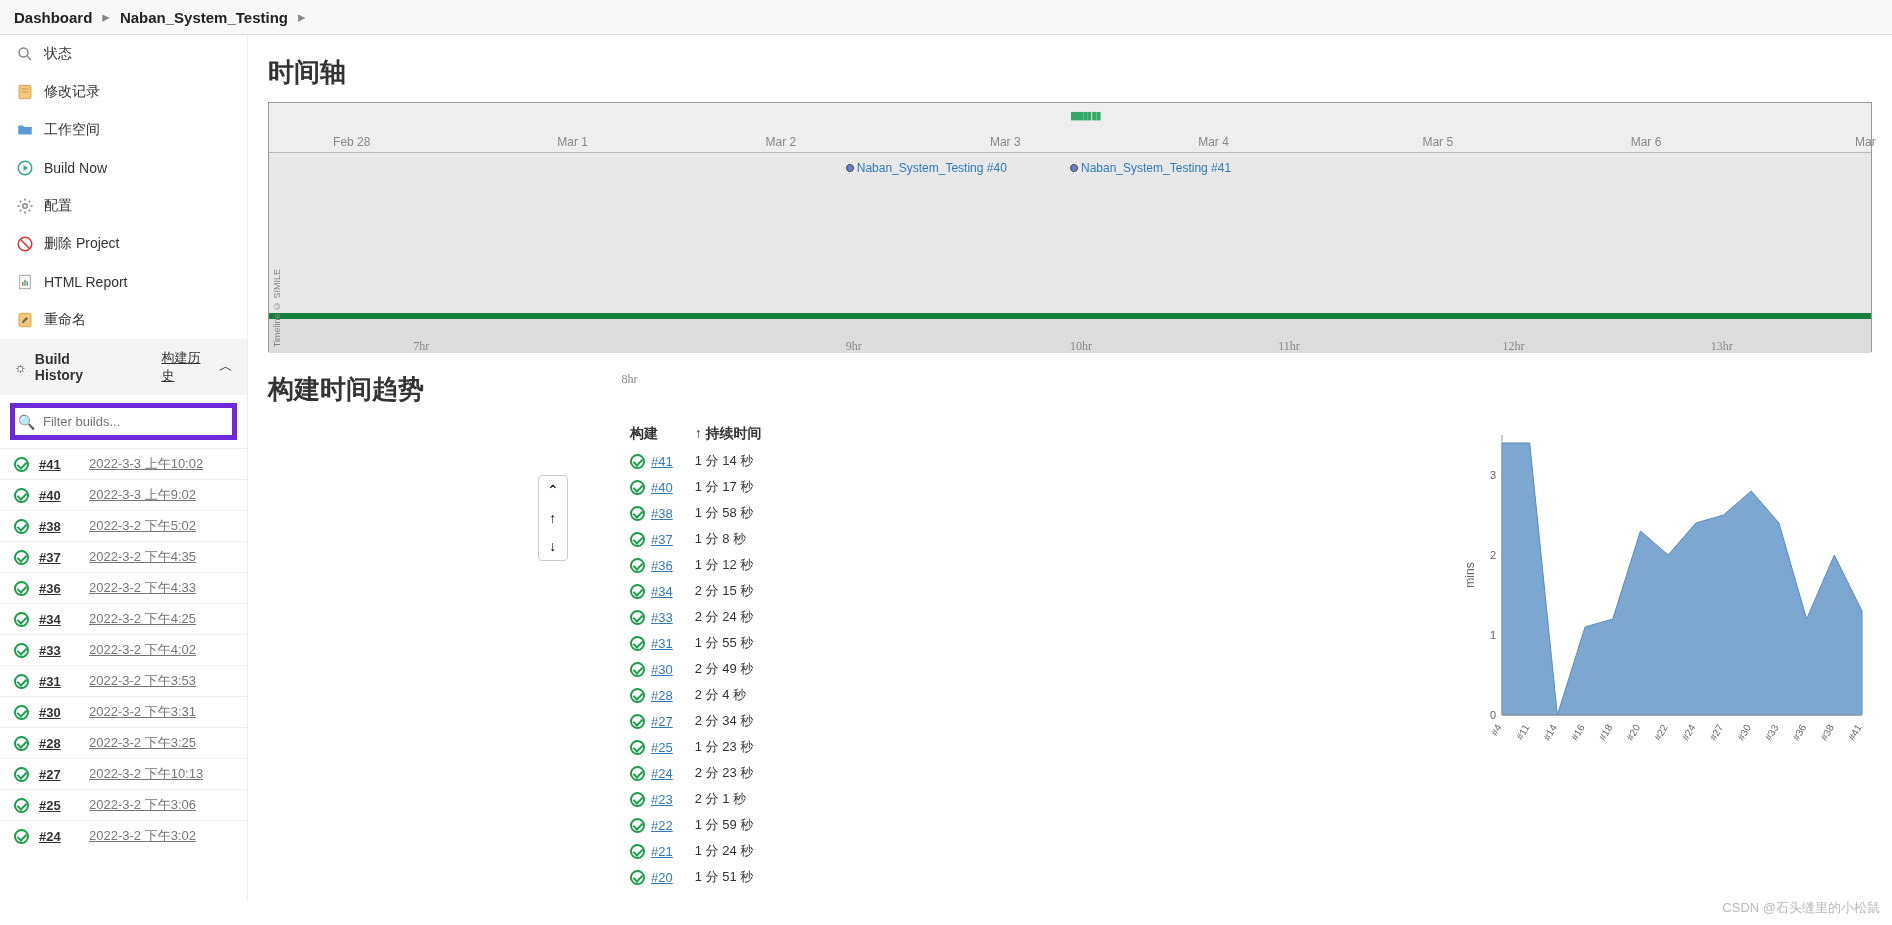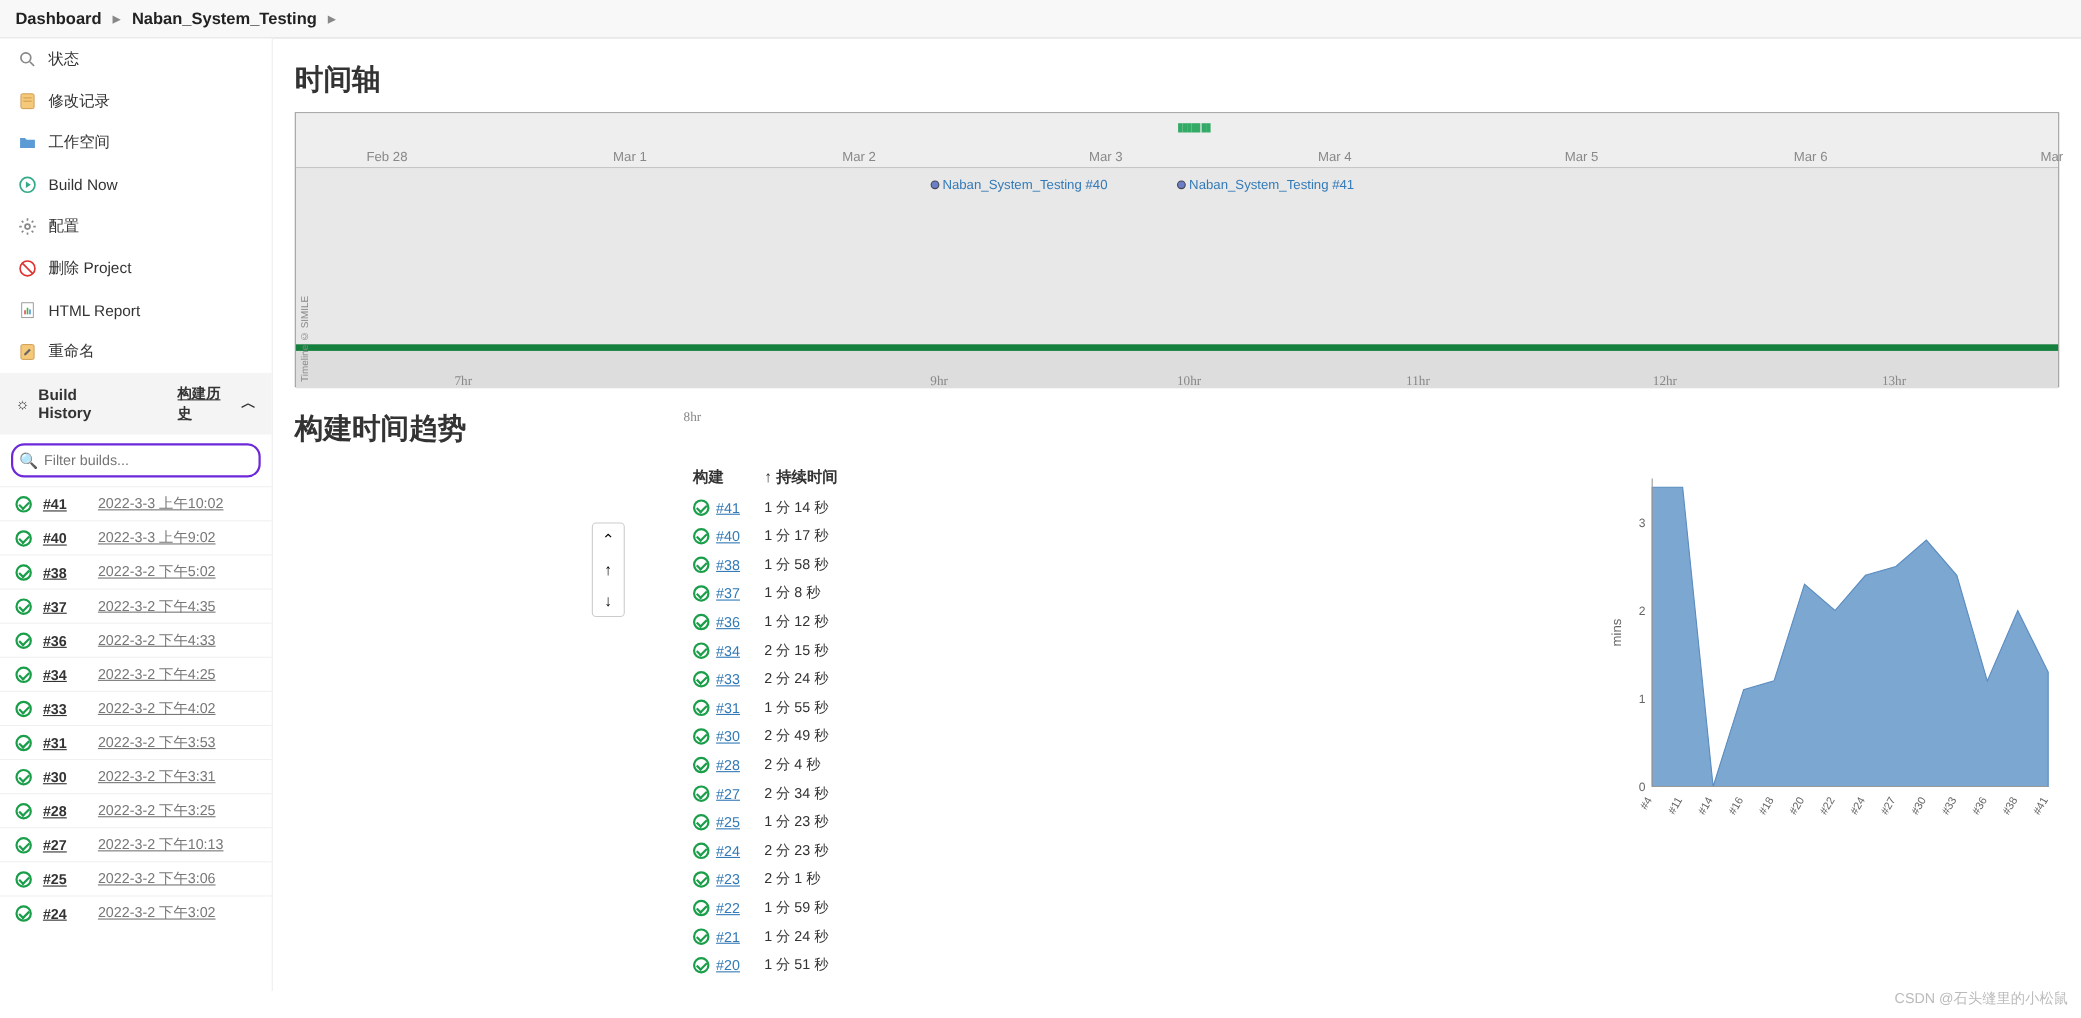--- a/index.html
+++ b/index.html
@@ -8,25 +8,25 @@
 .breadcrumb { background: #f8f8f8; border-bottom: 1px solid #e0e0e0; padding: 8px 14px; display: flex; align-items: center; gap: 10px; font-size: 15px; }
 .breadcrumb a { color: #222; font-weight: 600; text-decoration: none; }
 .breadcrumb .sep { color: #888; }
 
 .layout { display: flex; }
 .sidebar { width: 248px; background: #fff; border-right: 1px solid #eee; }
 .sidebar-item { display: flex; align-items: center; gap: 10px; padding: 10px 16px; cursor: pointer; color: #333; }
 .sidebar-item .icon { width: 18px; height: 18px; flex-shrink: 0; }
 
 .build-history-header { display: flex; align-items: center; justify-content: space-between; background: #f4f4f4; padding: 10px 14px; font-weight: 600; }
-.build-history-header .right { display: flex; align-items: center; gap: 8px; font-weight: 700; margin-left: 43px; }
+.build-history-header .right { display: flex; align-items: center; gap: 8px; font-weight: 400; margin-left: 43px; }
 .build-history-header .right a { color: #333; text-decoration: underline; font-size: 13px; }
 
 .filter-box { padding: 8px 10px; }
-.filter-input { width: 100%; padding: 6px 28px 6px 28px; border: 2px solid #6d28d9; border-radius: 12px; font-size: 13px; color: #a16207; }
+.filter-input { width: 100%; padding: 6px 28px 6px 28px; border: 5px solid #6d28d9; border-radius: 0; font-size: 13px; color: #a16207; }
 .filter-wrap { position: relative; }
 .filter-wrap .ficon { position: absolute; left: 8px; top: 50%; transform: translateY(-50%); color: #999; }
 
 .build-row { display: flex; align-items: center; gap: 10px; padding: 6px 14px; border-top: 1px solid #f0f0f0; font-size: 13px; }
 .build-row .bnum { color: #333; font-weight: 600; text-decoration: underline; min-width: 40px; }
 .build-row .btime { color: #777; text-decoration: underline; }
 
 .main { flex: 1; padding: 10px 20px; position: relative; }
 h2.section-title { font-size: 26px; font-weight: 700; margin: 10px 0 12px; }
 

